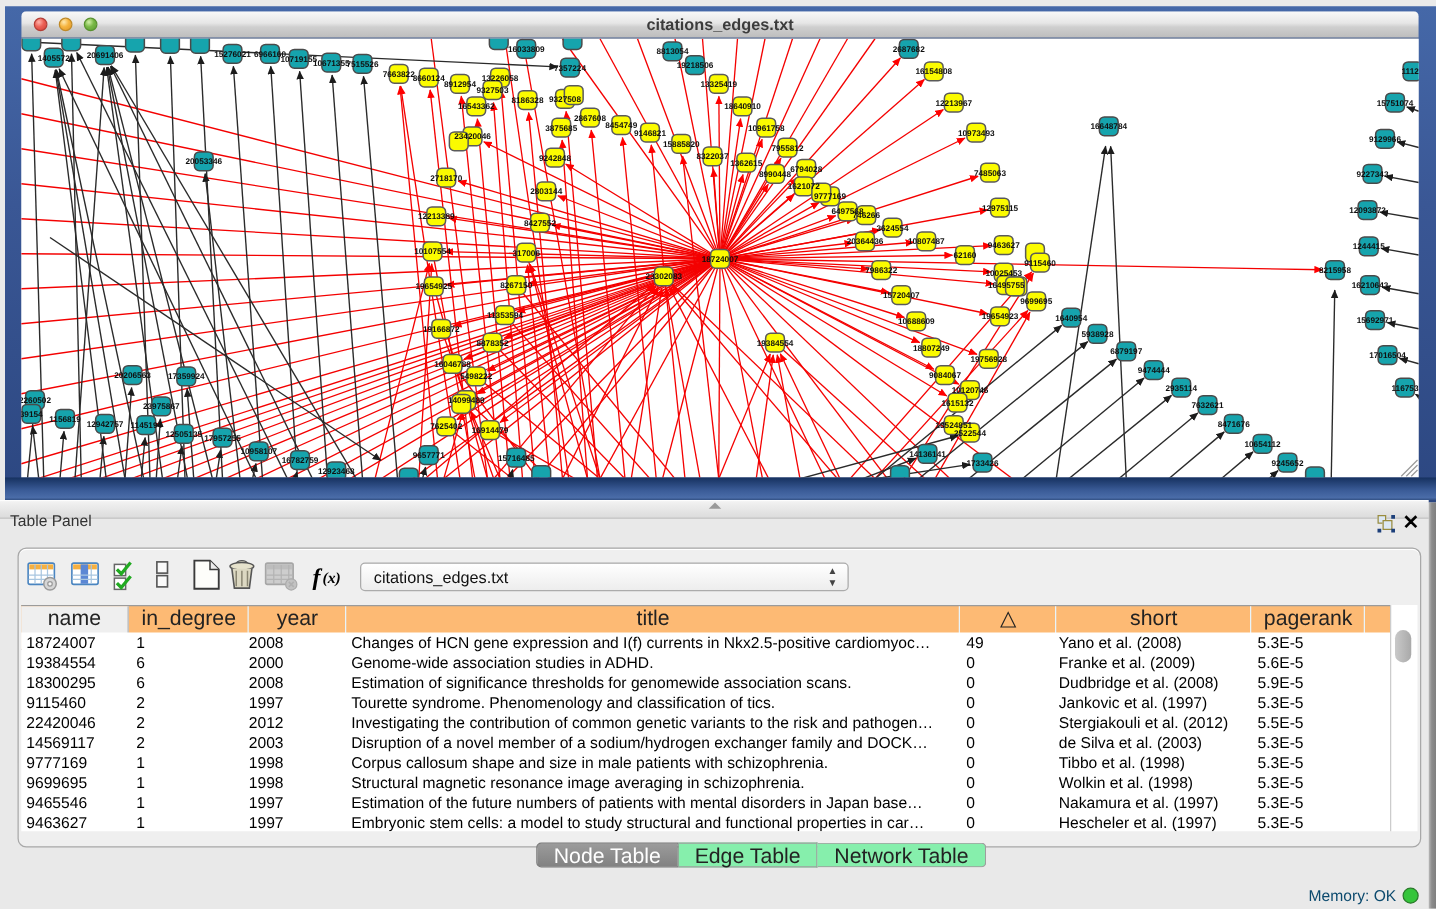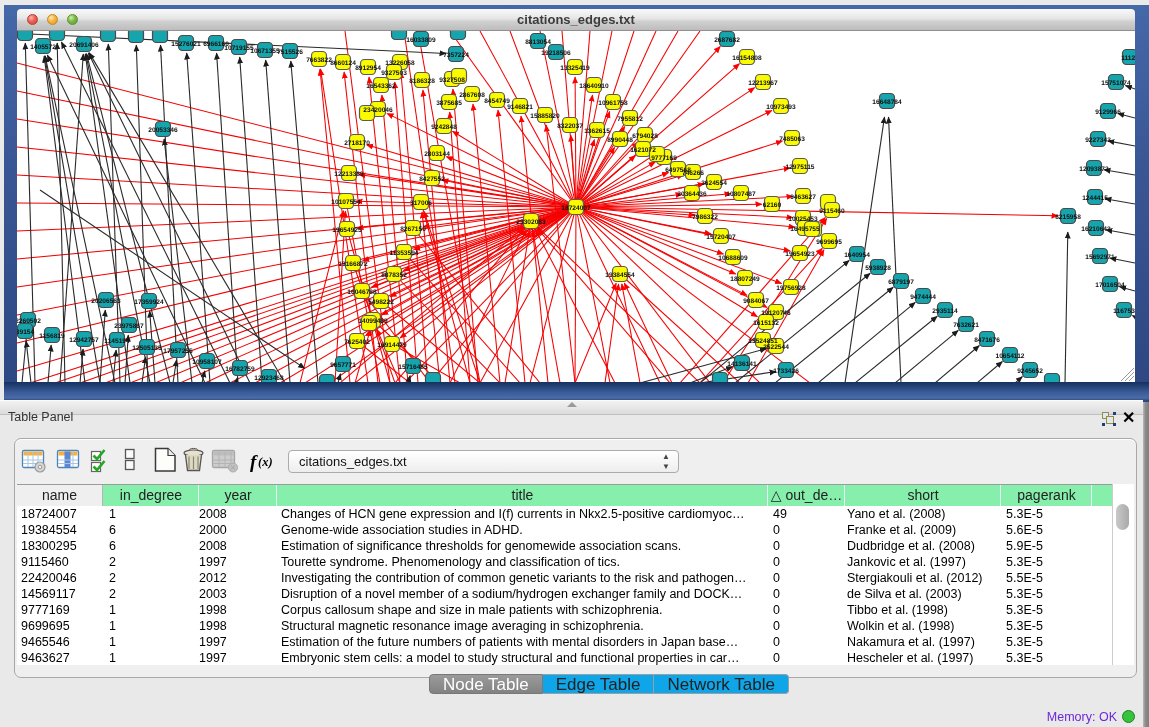--- a/index.html
+++ b/index.html
@@ -17,36 +17,36 @@
 .fico{position:absolute;left:1102px;top:11px;width:14px;height:14px}
 .fico b{position:absolute;width:3px;height:3px;background:#1c3f7a}
 .fico .s1{position:absolute;left:0;top:0;width:7px;height:7px;border:1.5px solid #9a8c3e;background:#dce8f5}
 .fico .s2{position:absolute;left:4px;top:4px;width:8px;height:8px;border:1.5px solid #9a8c3e;background:#dce8f5}
 .xico{position:absolute;left:1122px;top:7px;font-size:16px;font-weight:bold;color:#000}
 .box{position:absolute;left:14px;top:38px;width:1123px;height:240px;background:#efefef;border:1px solid #a8a8a8;border-radius:7px;box-shadow:inset 0 1px 0 #fff}
 .caret{position:absolute;z-index:6;left:567px;top:2px;width:0;height:0;border-left:5px solid transparent;border-right:5px solid transparent;border-bottom:5px solid #9a9a9a}
 .tool{position:absolute;left:0;top:0;width:100%;height:45px}
 .combo{position:absolute;left:273px;top:11px;width:391px;height:23px;background:linear-gradient(180deg,#fff,#ededed);border:1px solid #ababab;border-radius:4px;font-size:13px;color:#111;line-height:21px;padding-left:10px}
 .combo .ud{position:absolute;right:8px;top:1px;font-size:8px;color:#444;line-height:10px;text-align:center}
-.thead{position:absolute;left:2px;top:45px;right:24px;height:36px;border-top:1px solid #9b9b9b;border-bottom:1px solid #9b9b9b;background:#86efac;font-size:14px;color:#222}
+.thead{position:absolute;left:2px;top:45px;right:24px;height:36px;border-top:1px solid #9b9b9b;border-bottom:1px solid #9b9b9b;background:#fdba74;font-size:17px;color:#222}
 .th{position:absolute;top:0;height:100%;border-right:1px solid #e8f4fa;text-align:center;line-height:20px;overflow:hidden}
 .th.gray{background:#efefef;border-right:1px solid #b5b5b5}
 .tbody{position:absolute;left:2px;top:67px;right:24px;bottom:12px;background:#fff;overflow:hidden;font-size:12.5px;color:#000}
 .tr{position:relative;height:16px;line-height:16px;white-space:nowrap}
 .c{position:absolute;top:0;height:16px;overflow:hidden}
 .c0{left:4px;width:82px}.c1{left:92px;width:88px}.c2{left:182px;width:75px}
 .c3{left:264px;width:488px}.c4{left:756px;width:74px}.c5{left:830px;width:155px;text-align:left}
 .c6{left:989px;width:90px}
 .vsb{position:absolute;top:45px;right:2px;width:22px;bottom:12px;background:#fff;border-left:1px solid #ccc}
 .vsb .th1{position:absolute;left:3px;top:20px;width:13px;height:26px;background:linear-gradient(90deg,#c9c9c9,#a9a9a9);border-radius:7px}
 .tabs{position:absolute;left:414px;top:235px;height:20px;display:flex;font-size:17px}
-.tab{height:20px;line-height:19px;padding:0 13px;background:#0ea5e9;border:1px solid #9e9e9e;border-left:none;color:#222}
+.tab{height:20px;line-height:19px;padding:0 13px;background:#86efac;border:1px solid #9e9e9e;border-left:none;color:#222}
 .tab.sel{background:linear-gradient(180deg,#9b9b9b,#828282);color:#fff;border:1px solid #787878;border-radius:4px 0 0 4px}
 .tab.last{border-radius:0 4px 4px 0}
-.mem{position:absolute;right:26px;top:310px;font-size:12.5px;color:#6d28d9}
+.mem{position:absolute;right:26px;top:310px;font-size:12.5px;color:#0c4a6e}
 .dot{position:absolute;right:8px;top:310px;width:13px;height:13px;border-radius:50%;background:#35c53b;border:1.5px solid #2c7a2c}
 .rstrip{position:absolute;left:1143px;top:402px;width:6px;height:325px;background:linear-gradient(90deg,#b9b9b9,#8c8c8c 40%,#7e7e7e)}
 .rblue{position:absolute;left:1143px;top:400px;width:6px;height:2px;background:#2c4781}
 </style></head>
 <body>
 <div class="win">
   <div class="tbar">
     <div class="tl r"></div>
       <div class="tl y"></div>
       <div class="tl g"></div>

